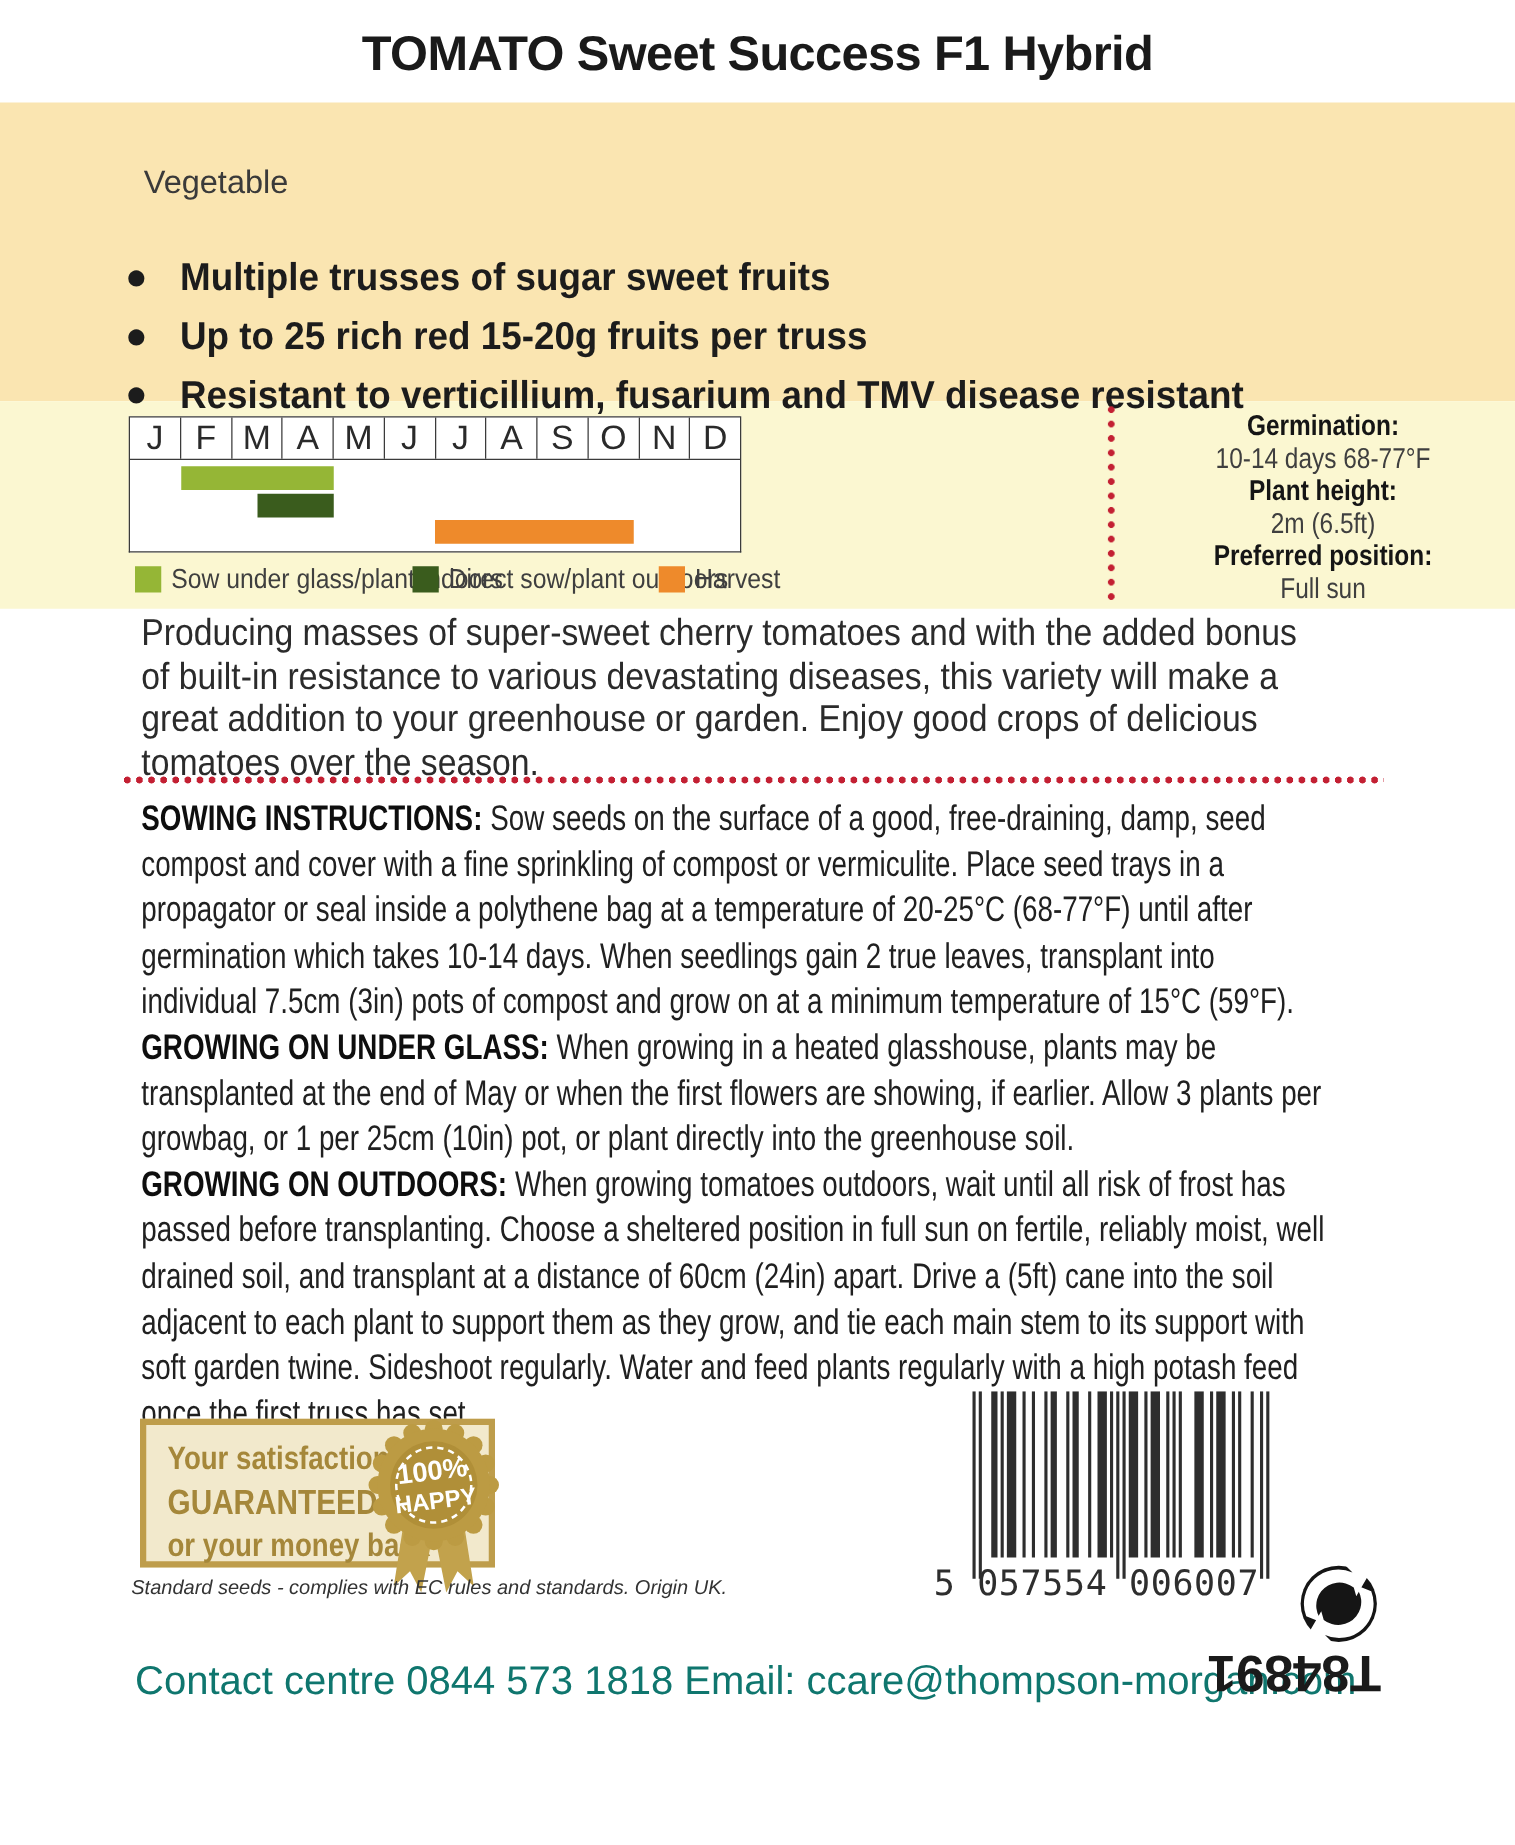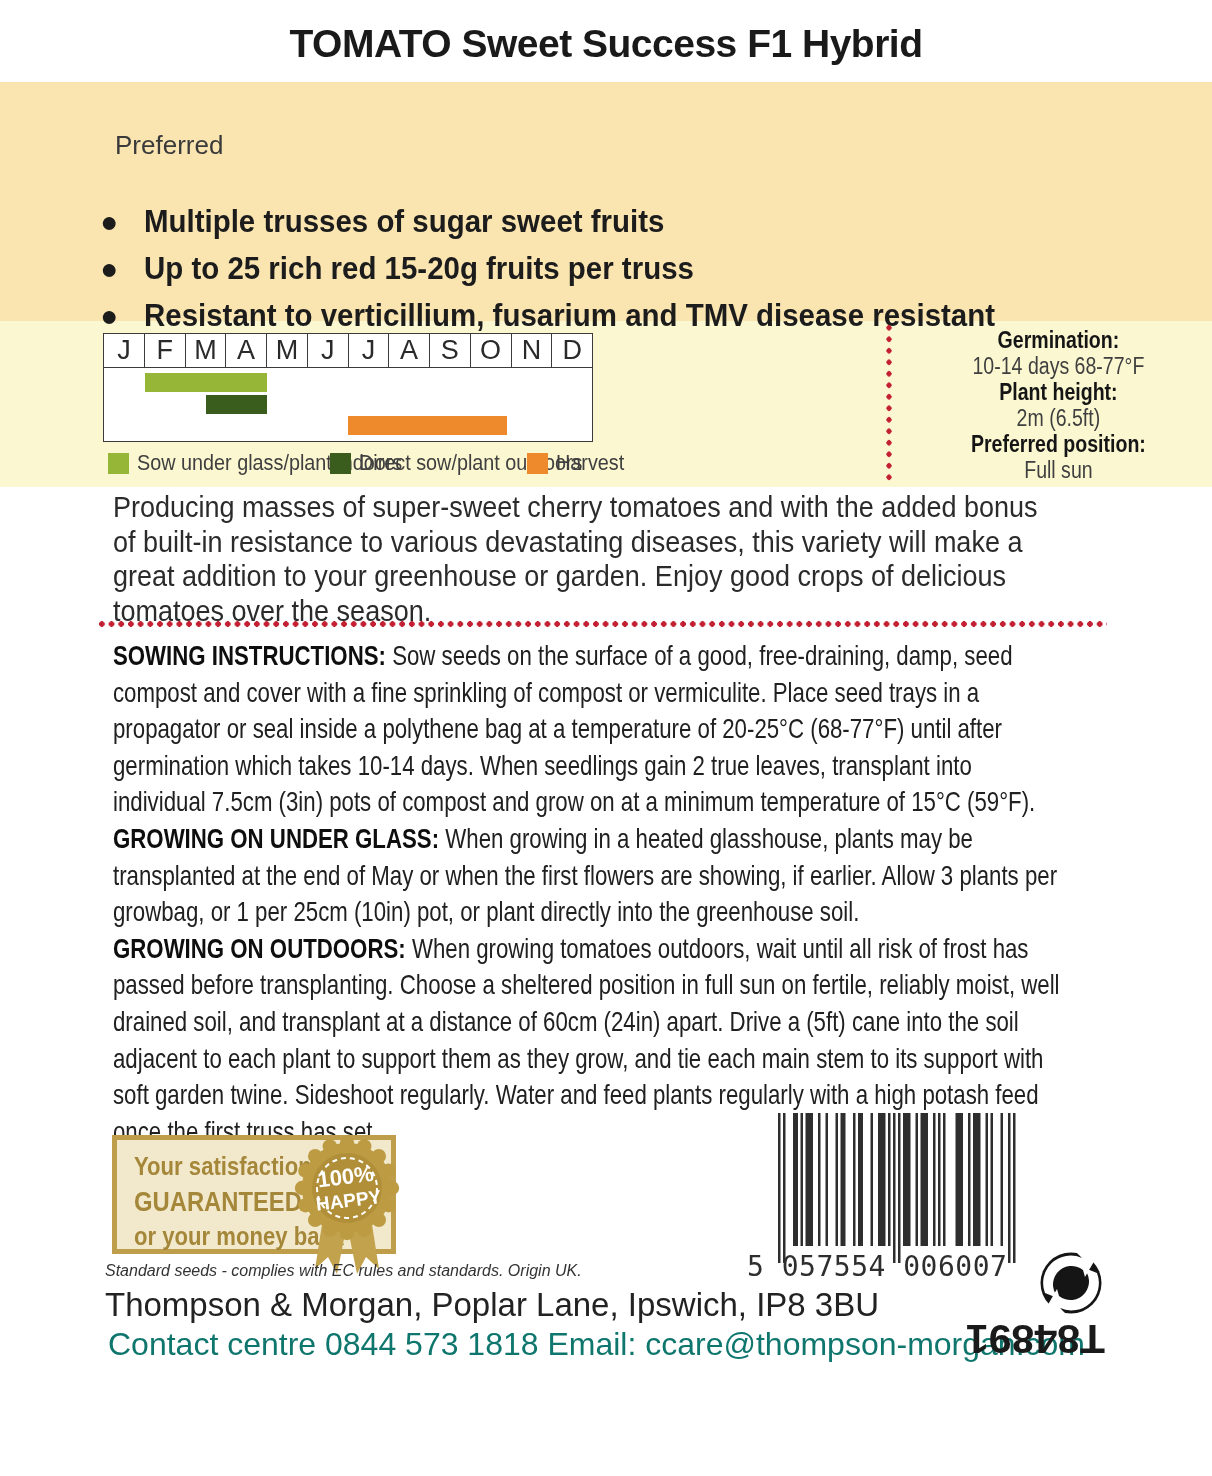--- a/index.html
+++ b/index.html
@@ -57,21 +57,21 @@
 </style>
 </head>
 <body>
 
 <div class="page">
 
   <div class="abs band-cream"></div>
   <div class="abs band-pale"></div>
 
   <div class="abs title">TOMATO Sweet Success F1 Hybrid</div>
-  <div class="abs category">Preferred</div>
+  <div class="abs category">Vegetable</div>
 
   <ul class="abs bullets">
     <li>
       <span class="bdot">●</span>
       <span class="cond" style="transform:scaleX(0.95);">Multiple trusses of sugar sweet fruits</span>
     </li>
     <li>
       <span class="bdot">●</span>
       <span class="cond" style="transform:scaleX(0.95);">Up to 25 rich red 15-20g fruits per truss</span>
     </li>
@@ -213,17 +213,16 @@
 
   <svg class="abs greendot" width="64" height="64" viewBox="-32 -32 64 64">
     <circle r="30.5" fill="#151515"></circle>
     <g fill="#fff">
       <path d="M -26 10 A 27.5 27.5 0 0 1 11 -25 L 5 -31 L 25 -25 L 14 -6 L 12 -13 A 16.5 16.5 0 0 0 -11 16 Z"></path>
       <path d="M -26 10 A 27.5 27.5 0 0 1 11 -25 L 5 -31 L 25 -25 L 14 -6 L 12 -13 A 16.5 16.5 0 0 0 -11 16 Z" transform="rotate(180)"></path>
     </g>
   </svg>
 
   <div class="abs stdline">Standard seeds - complies with EC rules and standards. Origin UK.</div>
-  <div class="abs addr">Thompson &amp; Morgan, Poplar Lane, Ipswich, IP8 3BU</div>
   <div class="abs contact">Contact centre 0844 573 1818 Email: ccare@thompson-morgan.com</div>
   <div class="abs tcode">T84891</div>
 
 </div>
 
 </body></html>

